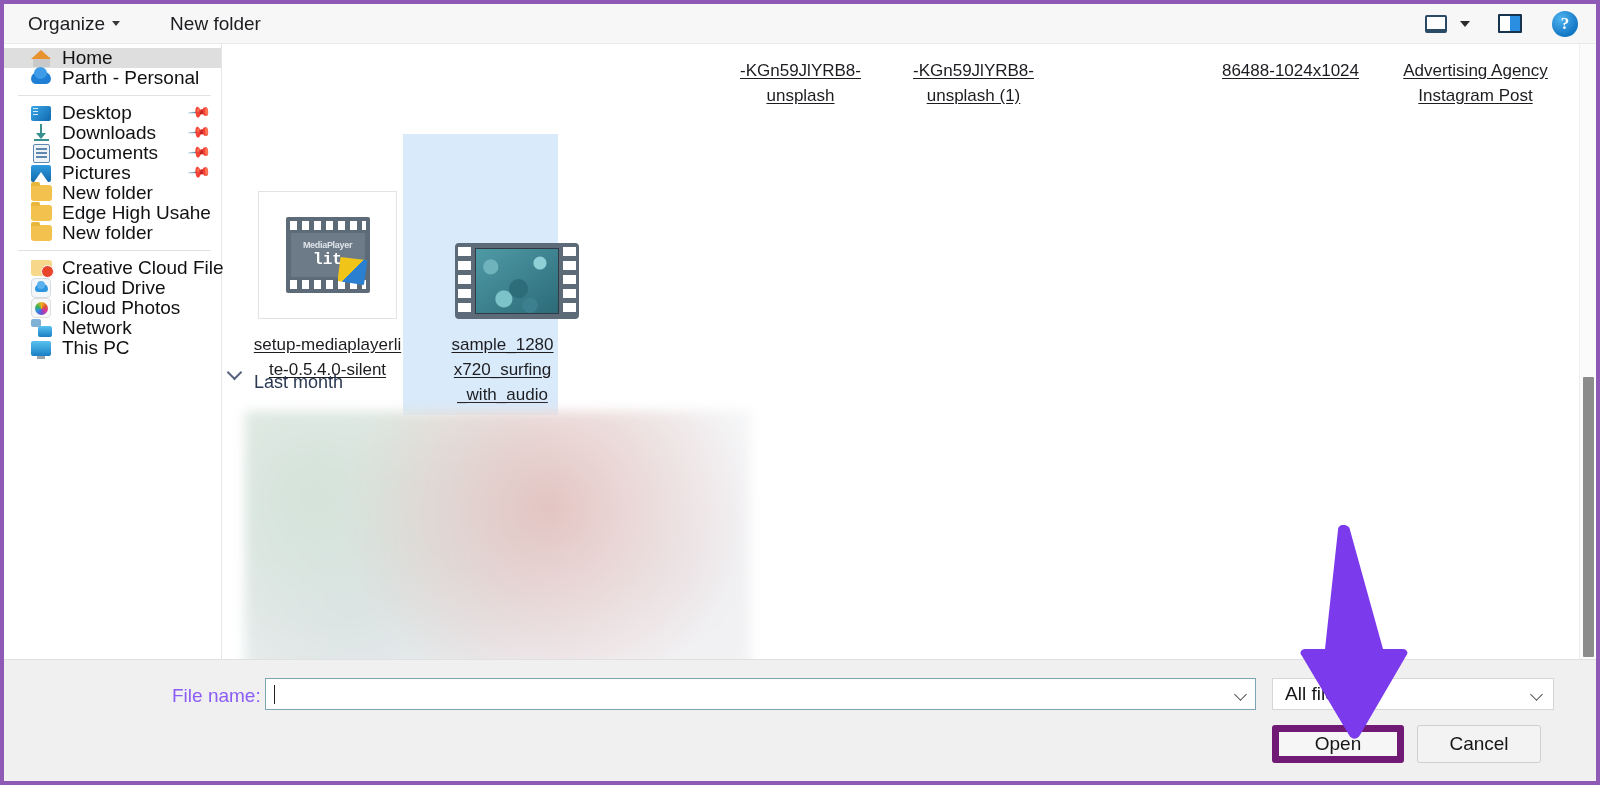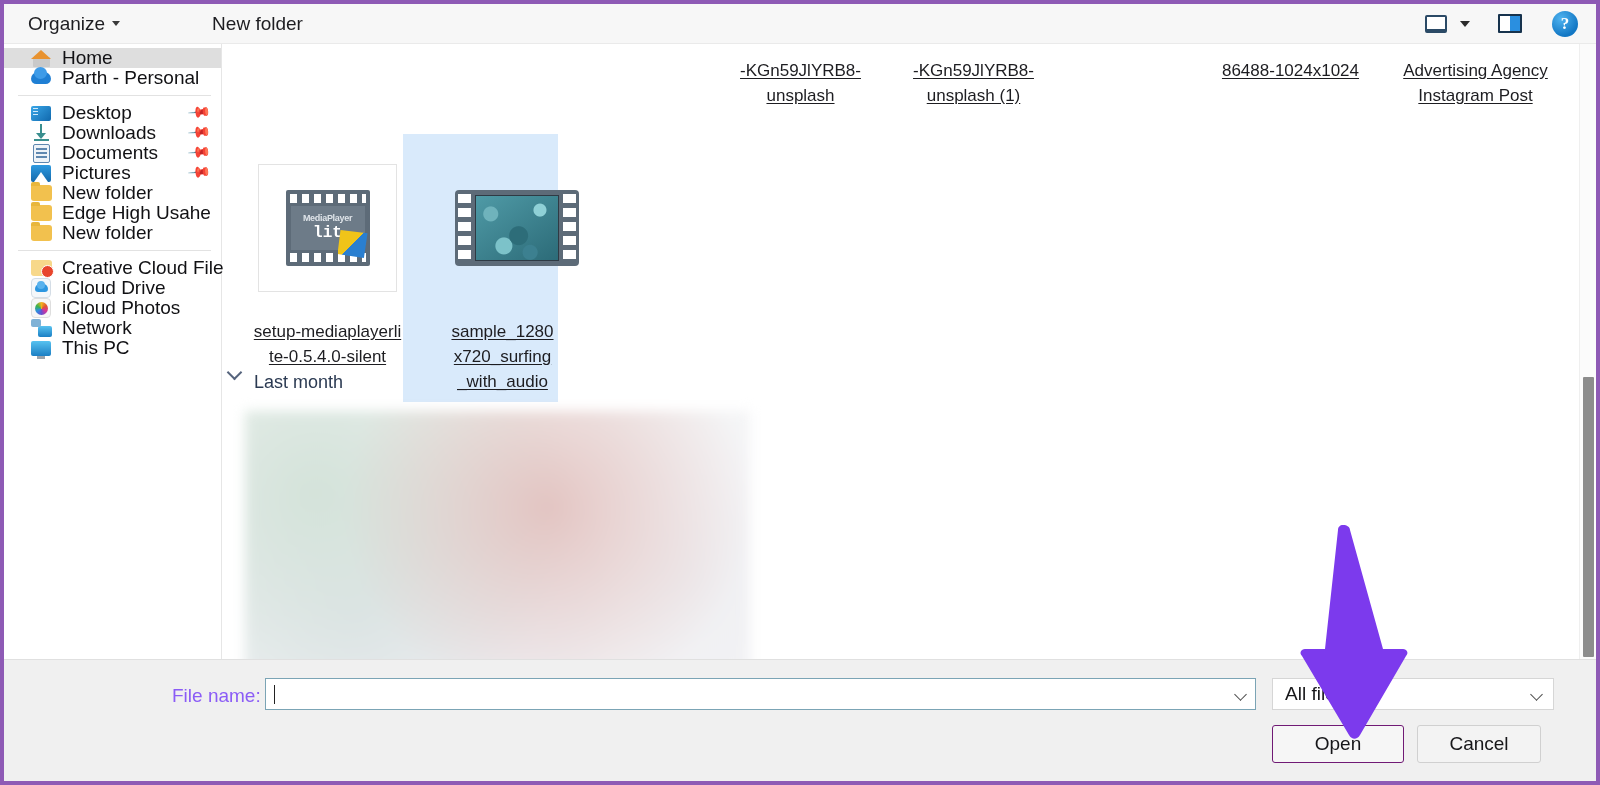--- a/index.html
+++ b/index.html
@@ -25,21 +25,20 @@
   
   .toolbar {
     position: absolute;
     left: 0; top: 0;
     width: 1592px;
     height: 40px;
     background: #f7f7f7;
     display: flex;
     align-items: center;
     border-bottom: 1px solid #eaeaea;
-    gap: 42px;
   }
   .tb-item {
     font-size: 19px;
     color: #1d1d21;
     padding: 4px 10px;
     display: flex;
     align-items: center;
     gap: 7px;
     cursor: default;
   }
@@ -296,22 +295,22 @@
   .tile {
     position: absolute;
     width: 155px;
     padding-top: 8px;
     text-align: center;
     cursor: default;
   }
   .tile.selected { background: #d9eafb; }
   .tile .thumb-wrap {
     width: 139px; height: 164px;
-    margin: 4px auto;
-    display: flex; align-items: center; justify-content: center;
+    margin: 13px auto;
+    display: flex; align-items: flex-end; justify-content: center;
   }
   .tile .thumb-box {
     width: 139px; height: 128px;
     border: 1px solid #e3e3e3;
     background: #fff;
     display: flex; align-items: center; justify-content: center;
   }
   .tile .fname {
     margin-top: 9px;
     font-size: 17px;
@@ -495,21 +494,21 @@
     background: #f3f3f3;
     border: 1px solid #d0d0d0;
     border-radius: 3px;
     font-size: 19px;
     color: #161619;
     display: flex; align-items: center; justify-content: center;
     cursor: default;
   }
   #open-button {
     left: 1268px; top: 65px; width: 132px;
-    border: 1px solid #701a75;
+    border: 7px solid #701a75;
     background: #f6f6f6;
   }
   #cancel-button {
     left: 1413px; top: 65px; width: 124px;
   }
 
   
   .arrow-annotation {
     position: absolute;
     left: 1295px; top: 519px;

